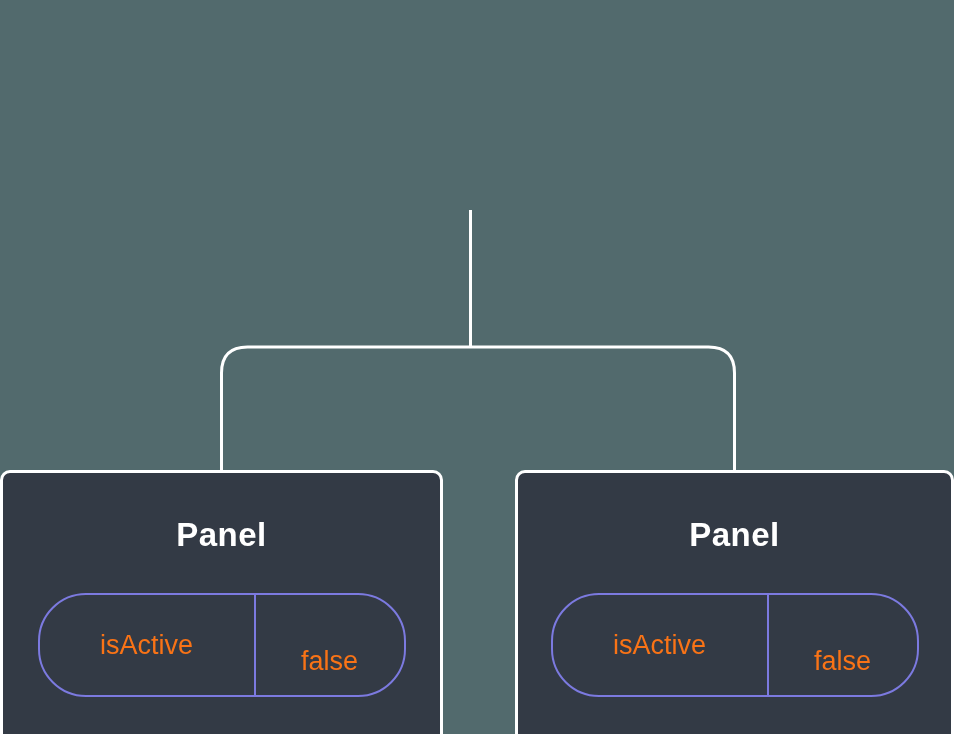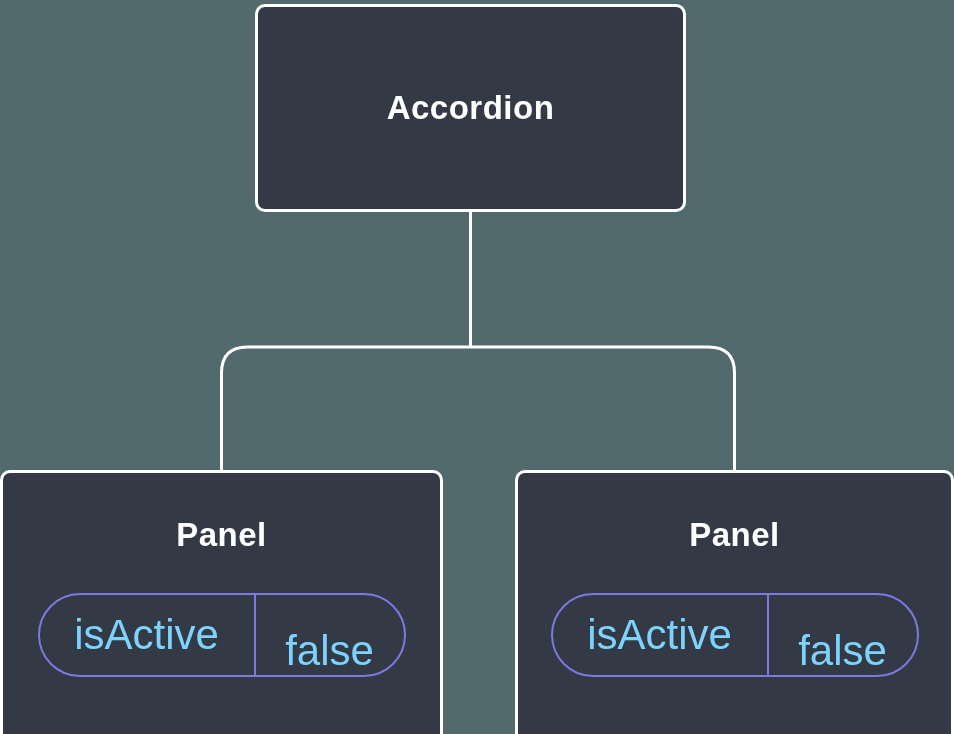--- a/index.html
+++ b/index.html
@@ -68,27 +68,27 @@
     left: 515px;
     width: 439px;
   }
   .panel-node .node-label {
     line-height: 40px;
     text-align: center;
   }
   .state-pill {
     margin-top: 38px;
     width: 368px;
-    height: 84px;
+    height: 104px;
     border: 2px solid #7c7ae0;
     border-radius: 48px;
     display: flex;
     align-items: stretch;
-    color: #7dd3fc;
-    font-size: 42px;
+    color: #f97316;
+    font-size: 27px;
     box-sizing: border-box;
     overflow: hidden;
   }
   .state-key {
     width: 214px;
     display: flex;
     align-items: center;
     justify-content: center;
     border-right: 2px solid #7c7ae0;
   }
@@ -103,23 +103,20 @@
 </head>
 <body>
 
 <div class="canvas">
 
   <svg class="connectors" viewBox="0 0 954 734" aria-hidden="true">
     <path d="M470.5 210 L470.5 347"></path>
     <path d="M221.5 471 L221.5 373 Q221.5 347 247.5 347 L708.5 347 Q734.5 347 734.5 373 L734.5 471"></path>
   </svg>
 
-  <div class="node root-node">
-    <div class="node-label">Accordion</div>
-  </div>
 
   <div class="node panel-node panel-left">
     <div class="node-label">Panel</div>
     <div class="state-pill">
       <div class="state-key">isActive</div>
       <div class="state-value">false</div>
     </div>
   </div>
 
   <div class="node panel-node panel-right">

